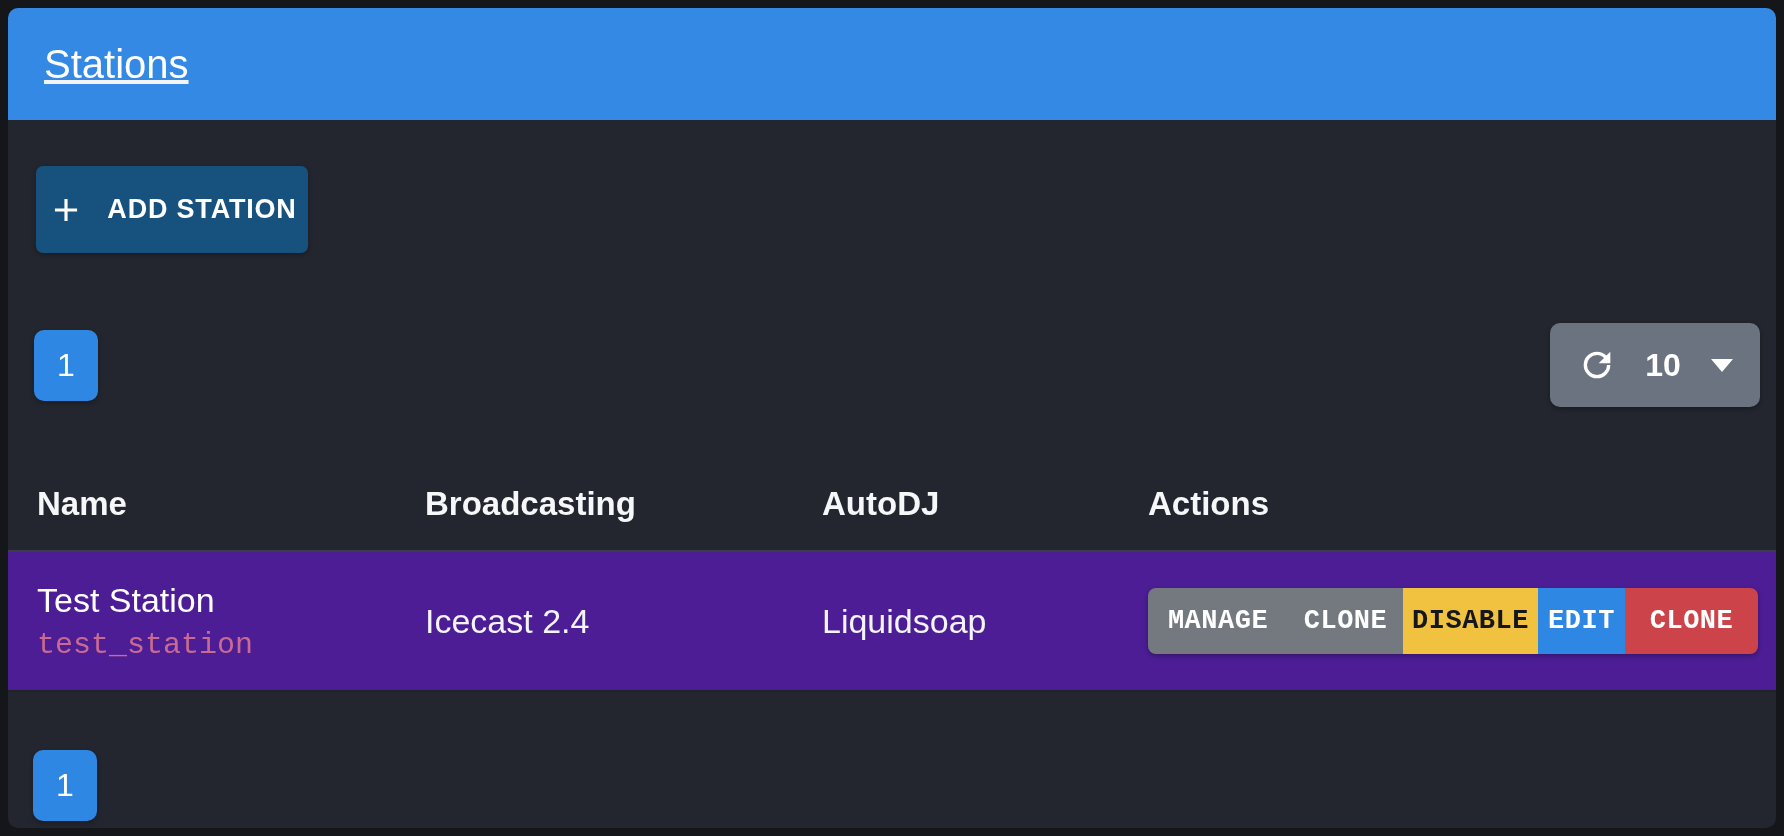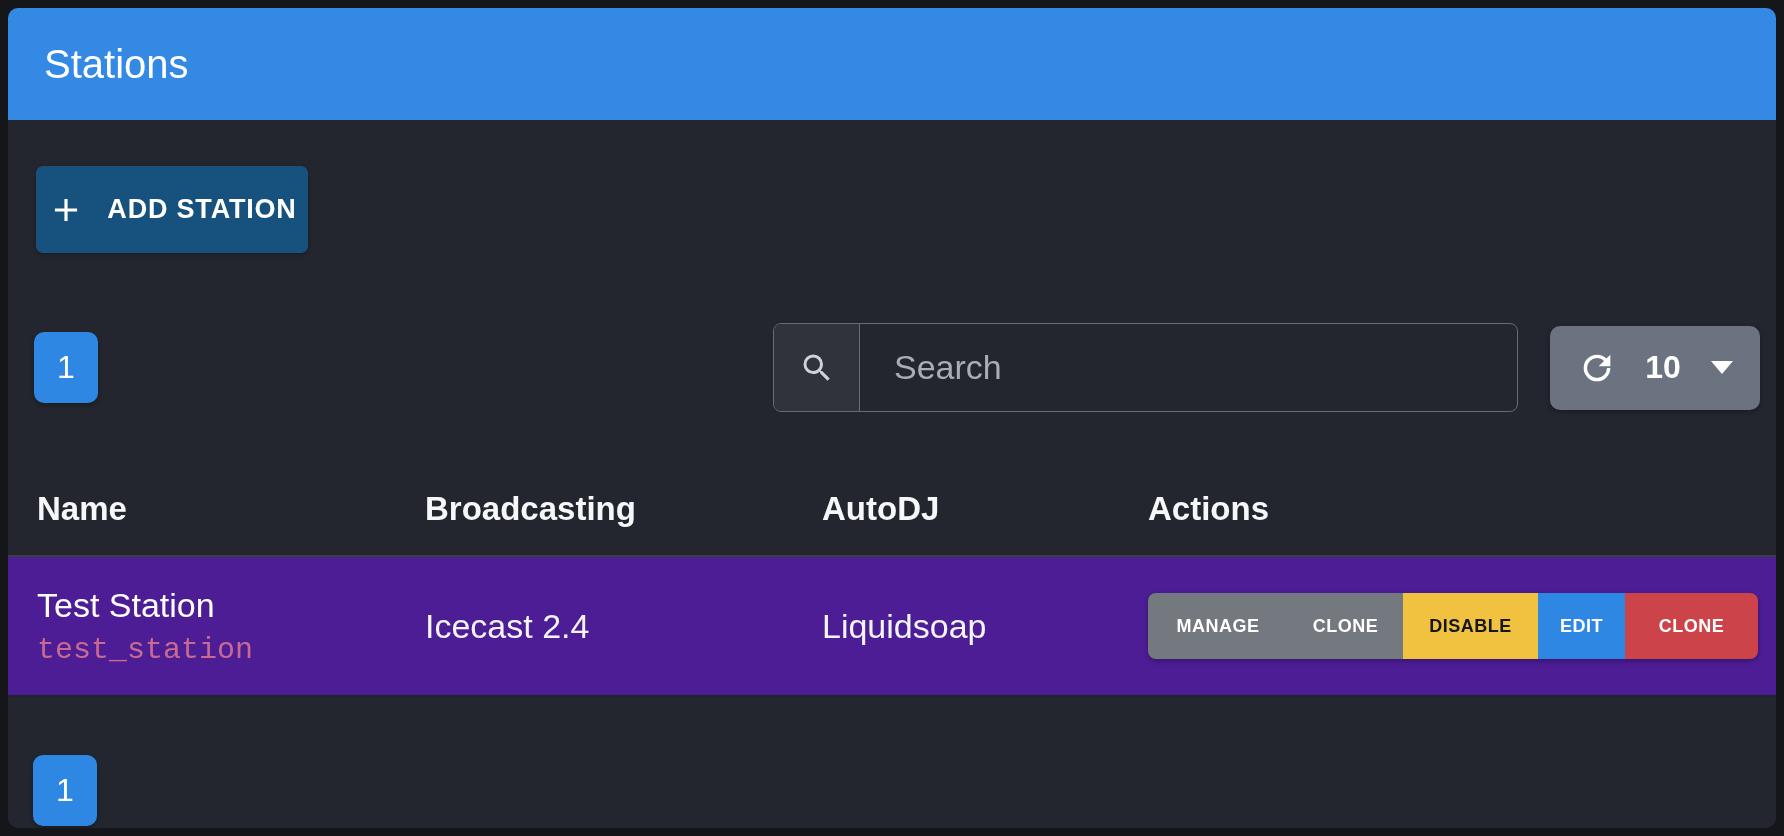--- a/index.html
+++ b/index.html
@@ -15,20 +15,21 @@
     width: 1768px; height: 820px;
     background: #23262e;
     border-radius: 10px;
     overflow: hidden;
   }
   .card-header {
     height: 112px;
     background: #3489e4;
     display: flex; align-items: center;
     padding: 0 36px;
+    text-decoration: underline;
   }
   .card-title { font-size: 40px; font-weight: 500; color: #ffffff; }
 
   
   .add-row { padding: 46px 0 0 28px; }
   .btn-add {
     display: inline-flex; align-items: center; justify-content: center;
     width: 272px; height: 87px;
     background: #17517d;
     border: none; border-radius: 7px;
@@ -125,21 +126,21 @@
     color: #ca6a93;
     margin-top: 8px;
   }
   .actions-group {
     display: inline-flex; height: 66px;
     border-radius: 8px; overflow: hidden;
     box-shadow: 0 2px 5px rgba(0,0,0,0.3);
   }
   .abtn {
     border: none; cursor: pointer;
-    font-family: Liberation Sans, sans-serif; font-size: 18px; font-weight: 700;
+    font-family: Liberation Mono, monospace; font-size: 27px; font-weight: 700;
     letter-spacing: 0.5px;
     color: #ffffff;
     display: flex; align-items: center; justify-content: center;
     height: 100%;
   }
   .abtn-manage  { width: 140px; background: #73797f; }
   .abtn-clone   { width: 115px; background: #73797f; }
   .abtn-disable { width: 135px; background: #f0c240; color: #15171c; }
   .abtn-edit    { width: 87px;  background: #2e87e2; }
   .abtn-delete  { width: 133px; background: #cc4449; }
@@ -161,28 +162,20 @@
         <svg width="38" height="38" viewBox="0 0 24 24" fill="#ffffff">
             <path d="M19 13h-6v6h-2v-6H5v-2h6V5h2v6h6v2z"></path>
           </svg>
         <span>ADD STATION</span>
       </button>
     </div>
 
     <div class="toolbar">
       <button class="page-btn">1</button>
       <div class="toolbar-spacer"></div>
-      <div class="search-group">
-        <div class="search-prepend">
-          <svg width="36" height="36" viewBox="0 0 24 24" fill="#cfd3d7">
-              <path d="M15.5 14h-.79l-.28-.27A6.47 6.47 0 0 0 16 9.5 6.5 6.5 0 1 0 9.5 16c1.61 0 3.09-.59 4.23-1.57l.27.28v.79l5 4.99L20.49 19l-4.99-5zm-6 0C7.01 14 5 11.99 5 9.5S7.01 5 9.5 5 14 7.01 14 9.5 11.99 14 9.5 14z"></path>
-            </svg>
-        </div>
-        <input class="search-input" type="text" placeholder="Search" style="">
-      </div>
       <div class="perpage-group">
         <button class="refresh-btn">
           <svg width="40" height="40" viewBox="0 0 24 24" fill="#ffffff">
               <path d="M17.65 6.35A7.96 7.96 0 0 0 12 4a8 8 0 1 0 8 8h-2a6 6 0 1 1-6-6c1.66 0 3.14.69 4.22 1.78L13 11h7V4l-2.35 2.35z"></path>
             </svg>
         </button>
         <button class="perpage-btn">
           <span class="perpage-value">10</span>
           <span class="caret-down"></span>
         </button>

